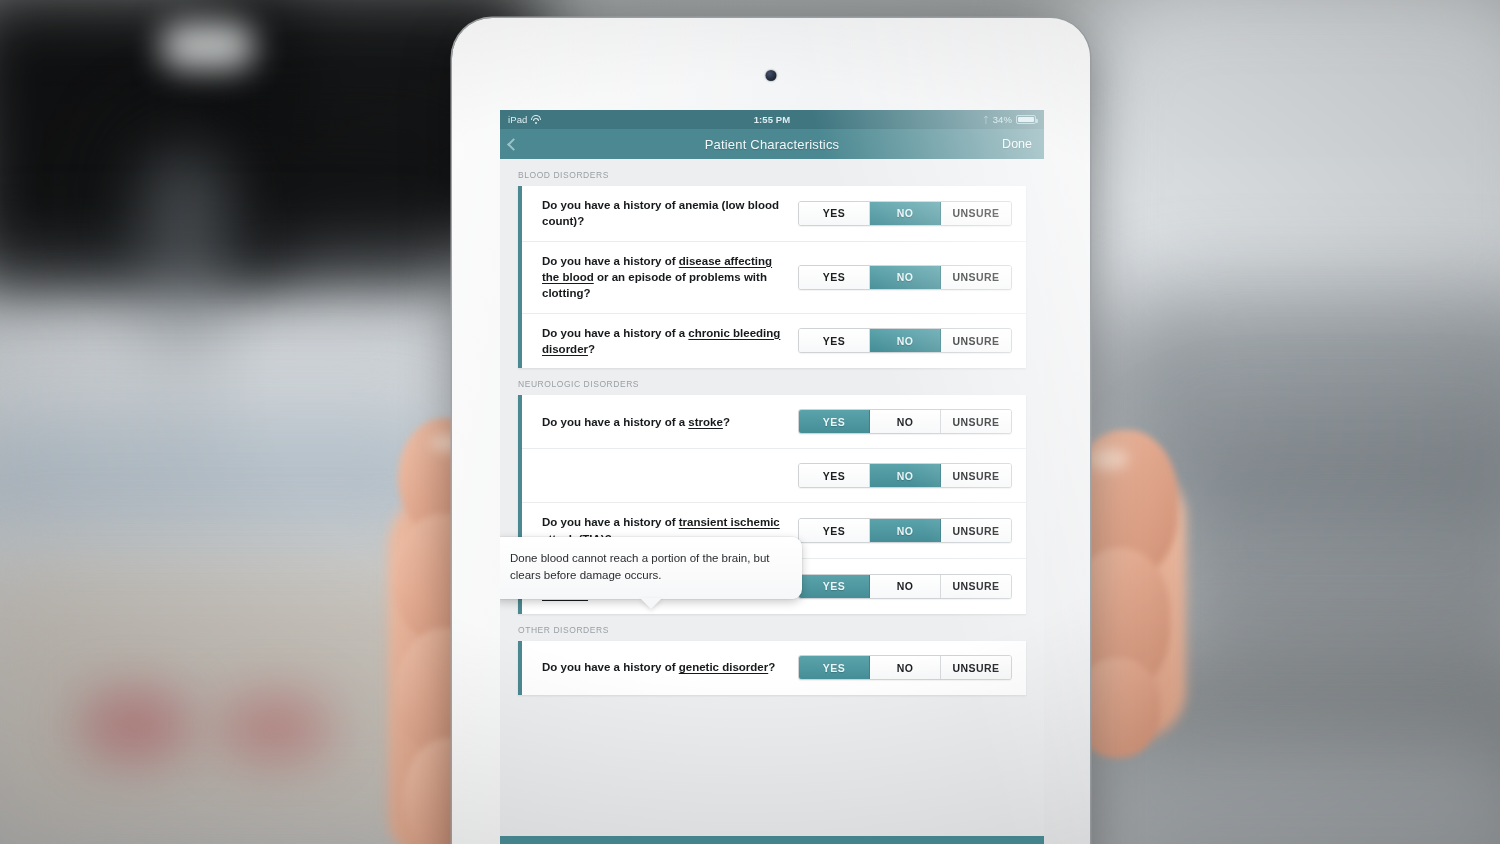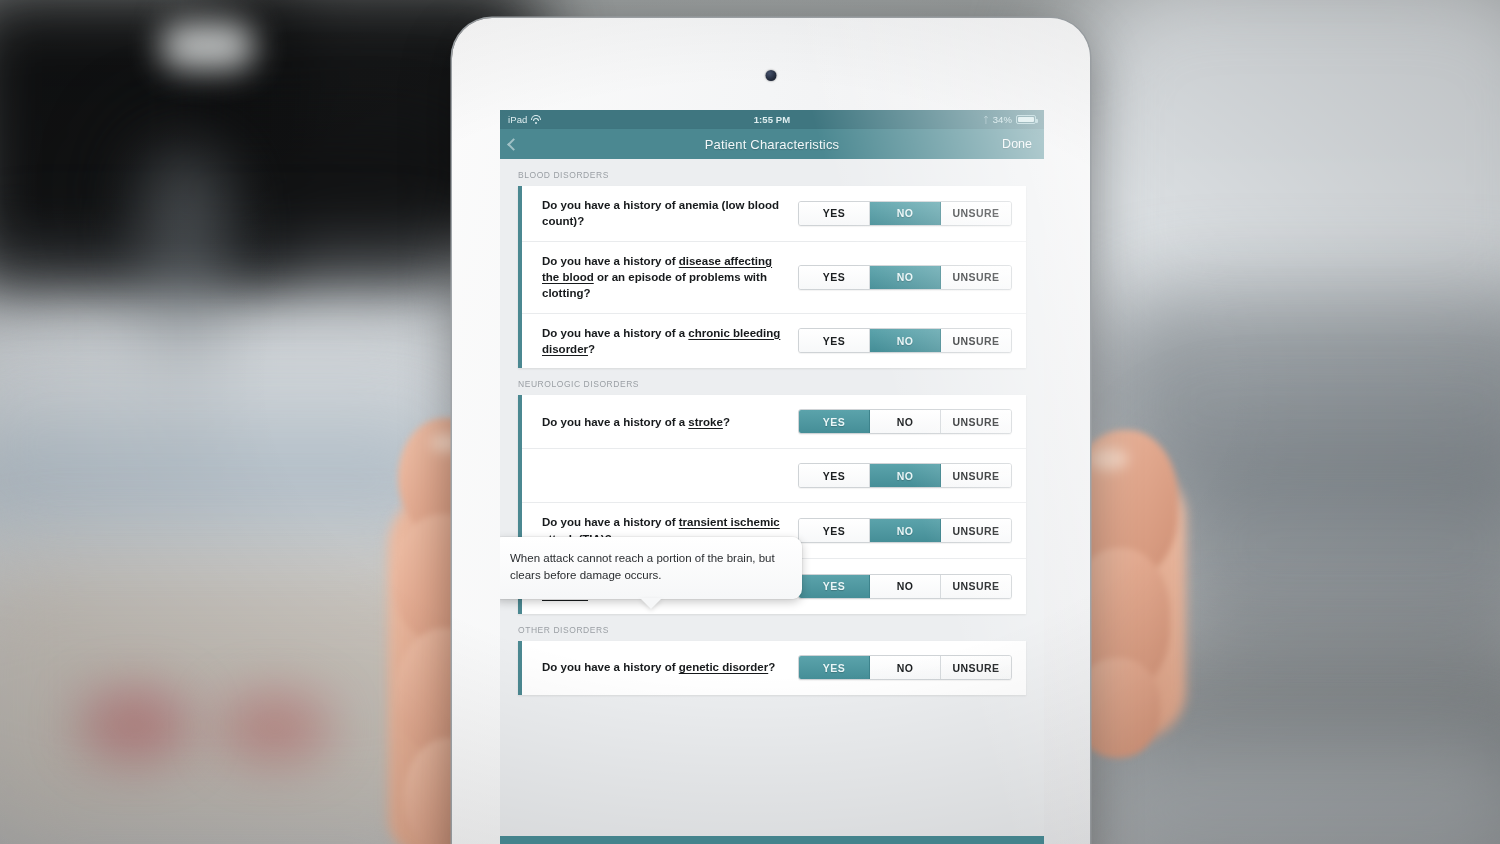--- a/index.html
+++ b/index.html
@@ -497,21 +497,21 @@
               <div class="segmented">
                 <div class="seg active">YES</div>
                 <div class="seg">NO</div>
                 <div class="seg">UNSURE</div>
               </div>
             </div>
           </div>
         </div>
 
       <div id="tooltip">
-        <span>When attack cannot reach a portion of the brain, but clears before damage occurs.</span>
+        <span>Done blood cannot reach a portion of the brain, but clears before damage occurs.</span>
         <span class="tip-arrow"></span>
       </div>
 
       <div id="footer">
         <span class="next-label">NEXT SECTION</span>
 
       </div>
     </div>
 
   </div>

